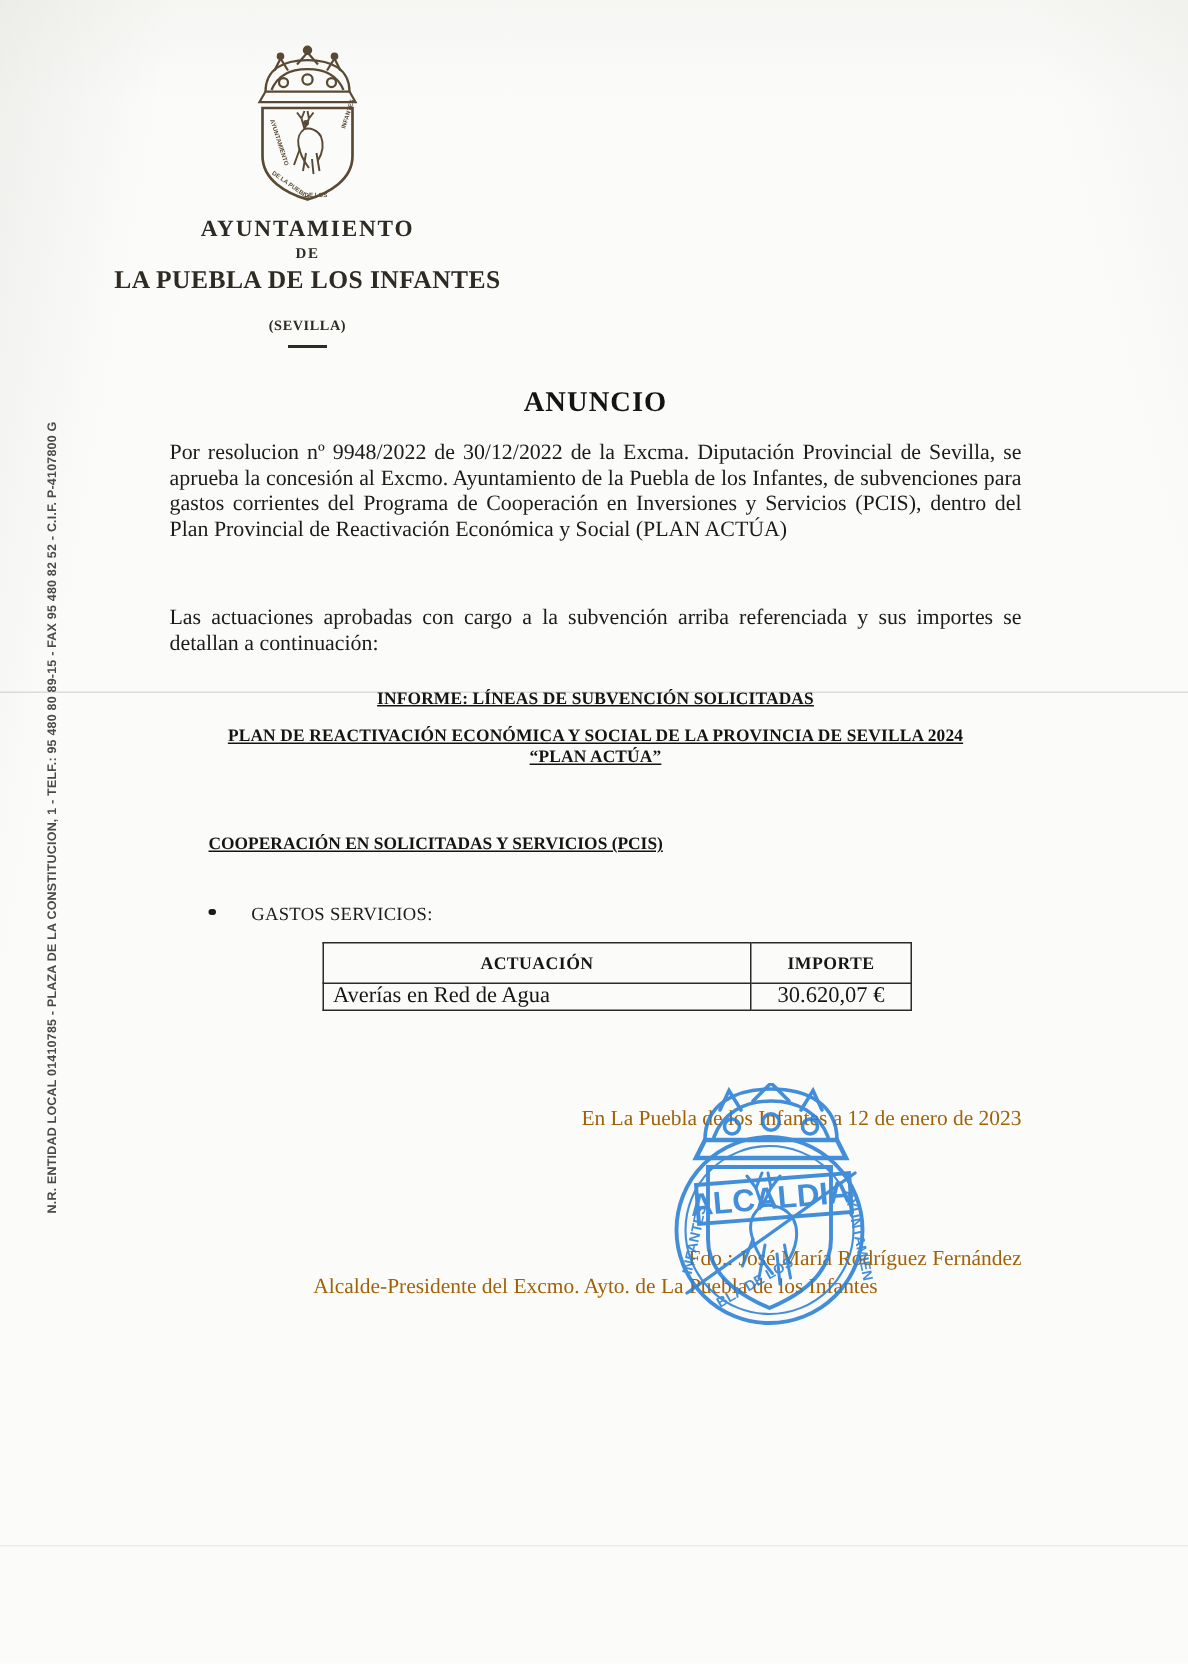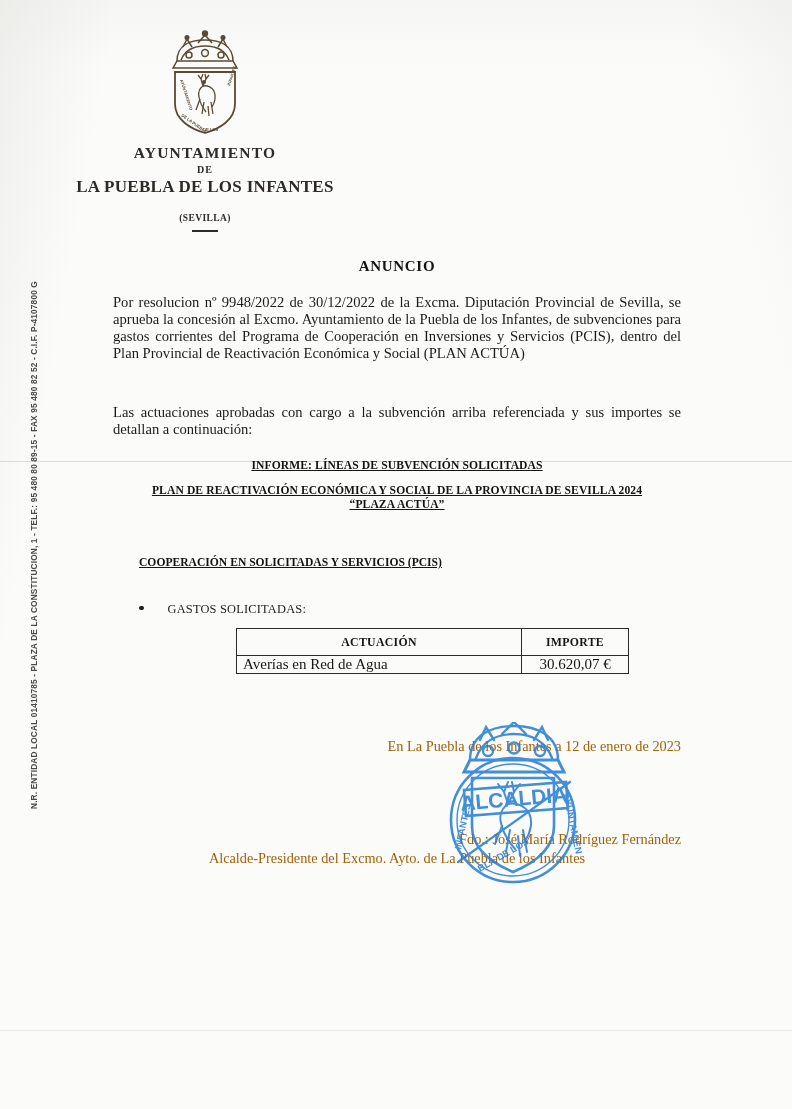--- a/index.html
+++ b/index.html
@@ -85,21 +85,21 @@
     margin: 6px auto 0 auto;
   }
 
   
   .doc-title {
     position: absolute;
     left: 113px;
     top: 258px;
     width: 568px;
     text-align: center;
-    font-size: 15px;
+    font-size: 19px;
     font-weight: bold;
     letter-spacing: 0.7px;
     color: #141414;
   }
   .para {
     position: absolute;
     left: 113px;
     width: 568px;
     font-size: 14.6px;
     line-height: 17px;
@@ -155,21 +155,20 @@
   }
 
   
   .tbl {
     position: absolute;
     left: 215px;
     top: 628px;
     width: 366px;
     border-collapse: collapse;
     table-layout: fixed;
-    margin-left: 21px;
   }
   .tbl th, .tbl td {
     border: 1px solid #2a2a2a;
     padding: 0 6px;
     color: #161616;
   }
   .tbl th {
     font-size: 11.8px;
     font-weight: bold;
     text-align: center;
@@ -271,28 +270,28 @@
 
   <div class="para" id="para1">Por resolucion nº 9948/2022 de 30/12/2022 de la Excma. Diputación Provincial de Sevilla, se aprueba la concesión al Excmo. Ayuntamiento de la Puebla de los Infantes, de subvenciones para gastos corrientes del Programa de Cooperación en Inversiones y Servicios (PCIS), dentro del Plan Provincial de Reactivación Económica y Social (PLAN ACTÚA)</div>
   <div class="para" id="para2">Las actuaciones aprobadas con cargo a la subvención arriba referenciada y sus importes se detallan a continuación:</div>
 
   <div class="heading-u" id="head-informe">
     <span>INFORME: LÍNEAS DE SUBVENCIÓN SOLICITADAS</span>
   </div>
 
   <div class="heading-u" id="head-plan">
     <span>PLAN DE REACTIVACIÓN ECONÓMICA Y SOCIAL DE LA  PROVINCIA  DE  SEVILLA 2024</span><br>
-    <span>“PLAZA ACTÚA”</span>
+    <span>“PLAN ACTÚA”</span>
   </div>
 
   <div class="heading-left" id="head-pcis">COOPERACIÓN EN SOLICITADAS Y SERVICIOS (PCIS)</div>
 
   <div class="bullet-row">
     <span class="bullet-dot"></span>
-    <span>GASTOS SOLICITADAS:</span>
+    <span>GASTOS SERVICIOS:</span>
   </div>
 
   <table class="tbl">
     <thead>
       <tr>
         <th class="col-act">ACTUACIÓN</th>
         <th class="col-imp">IMPORTE</th>
       </tr>
     </thead>
     <tbody>

